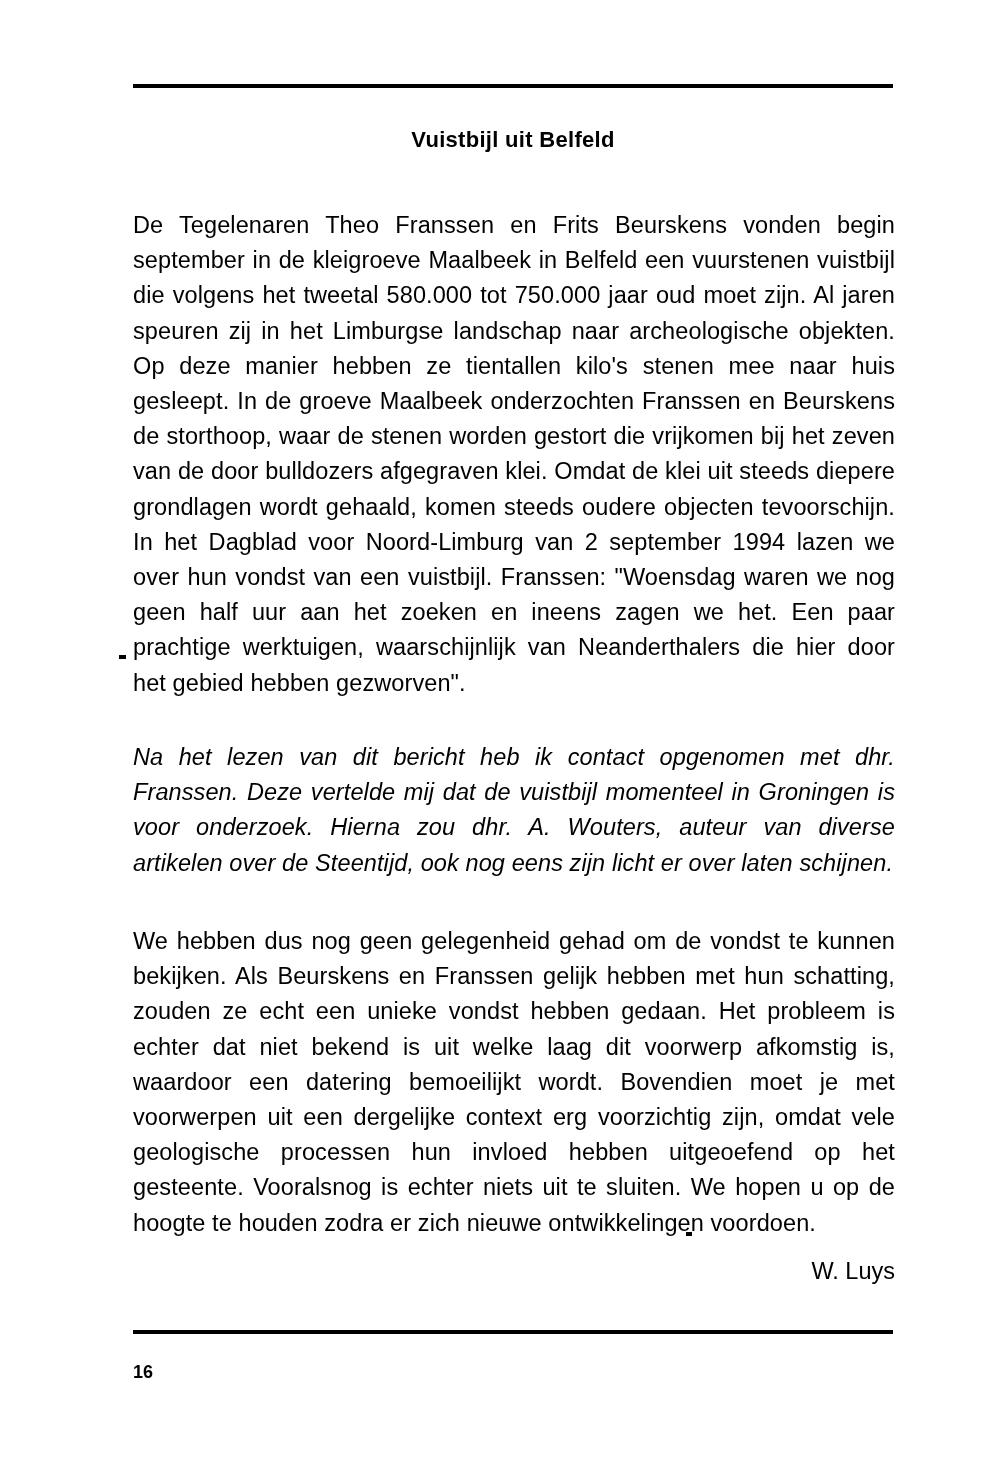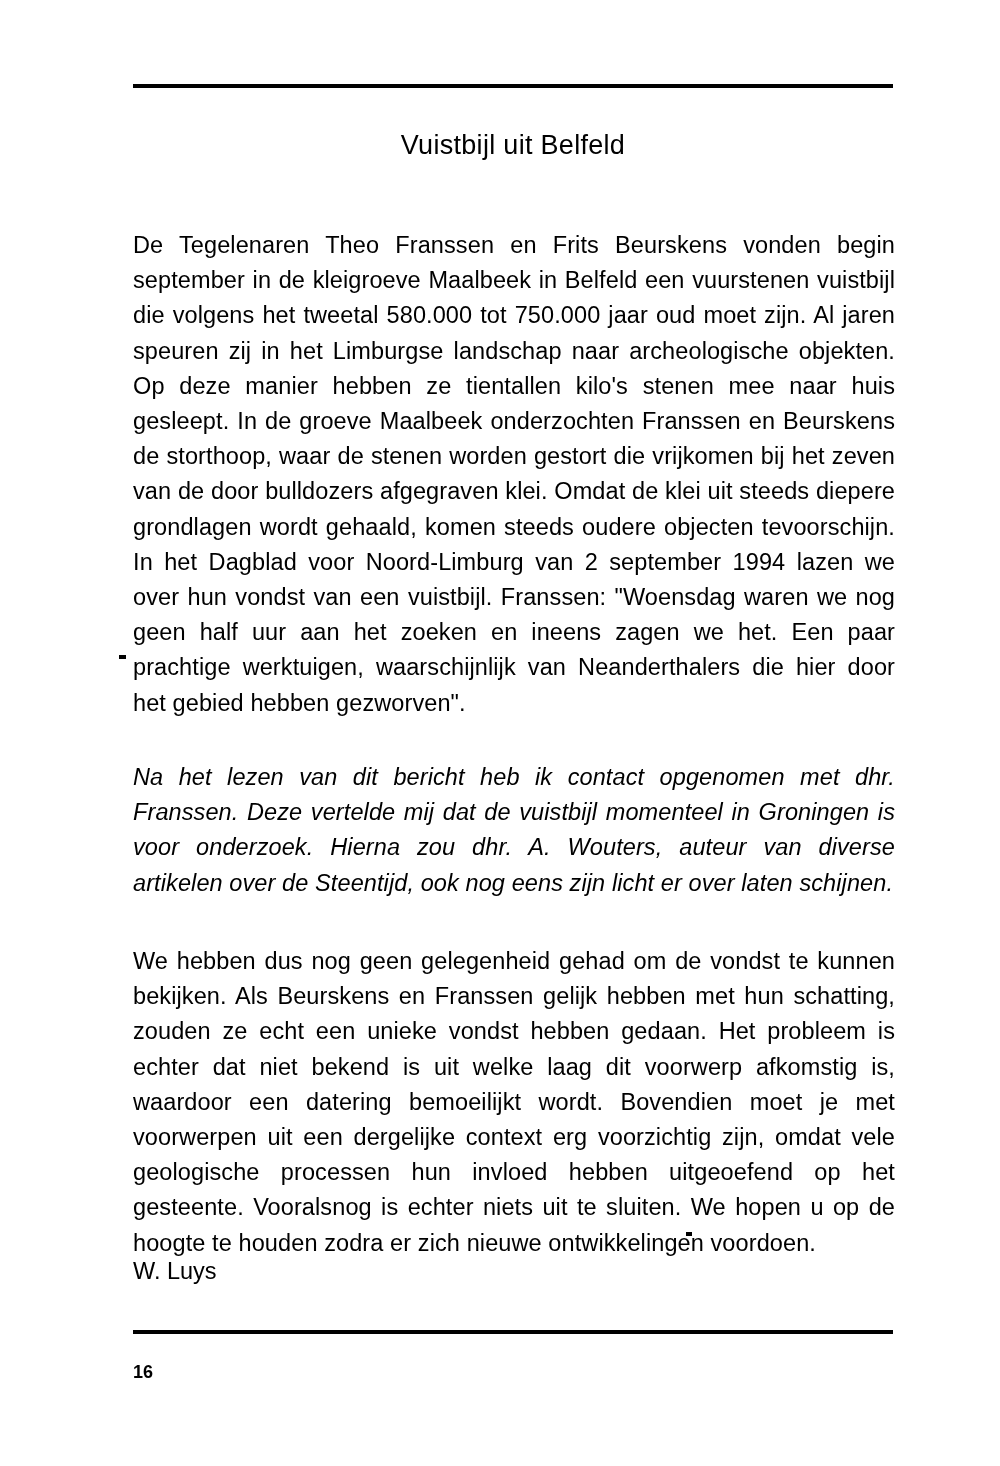--- a/index.html
+++ b/index.html
@@ -32,46 +32,45 @@
   }
   .rule-top { top: 84px; }
   .rule-bottom { top: 1330px; }
 
   .title {
     position: absolute;
     left: 133px;
     top: 112px;
     width: 760px;
     text-align: center;
-    font-size: 27px;
-    font-weight: normal;
+    font-size: 22px;
+    font-weight: bold;
     letter-spacing: 0.3px;
   }
 
   .body-block {
     position: absolute;
     left: 133px;
     width: 762px;
     font-size: 23.5px;
     line-height: 35.2px;
     text-align: justify;
     text-justify: inter-word;
     letter-spacing: 0.1px;
-    margin-top: 20px;
   }
   .para-1 { top: 208px; }
   .para-2 { top: 740px; font-style: italic; }
   .para-3 { top: 924px; }
 
   .signature {
     position: absolute;
     left: 133px;
     top: 1258px;
     width: 762px;
-    text-align: left;
+    text-align: right;
     font-size: 23.5px;
   }
 
   .page-number {
     position: absolute;
     left: 133px;
     top: 1362px;
     font-size: 18px;
     font-weight: bold;
   }

